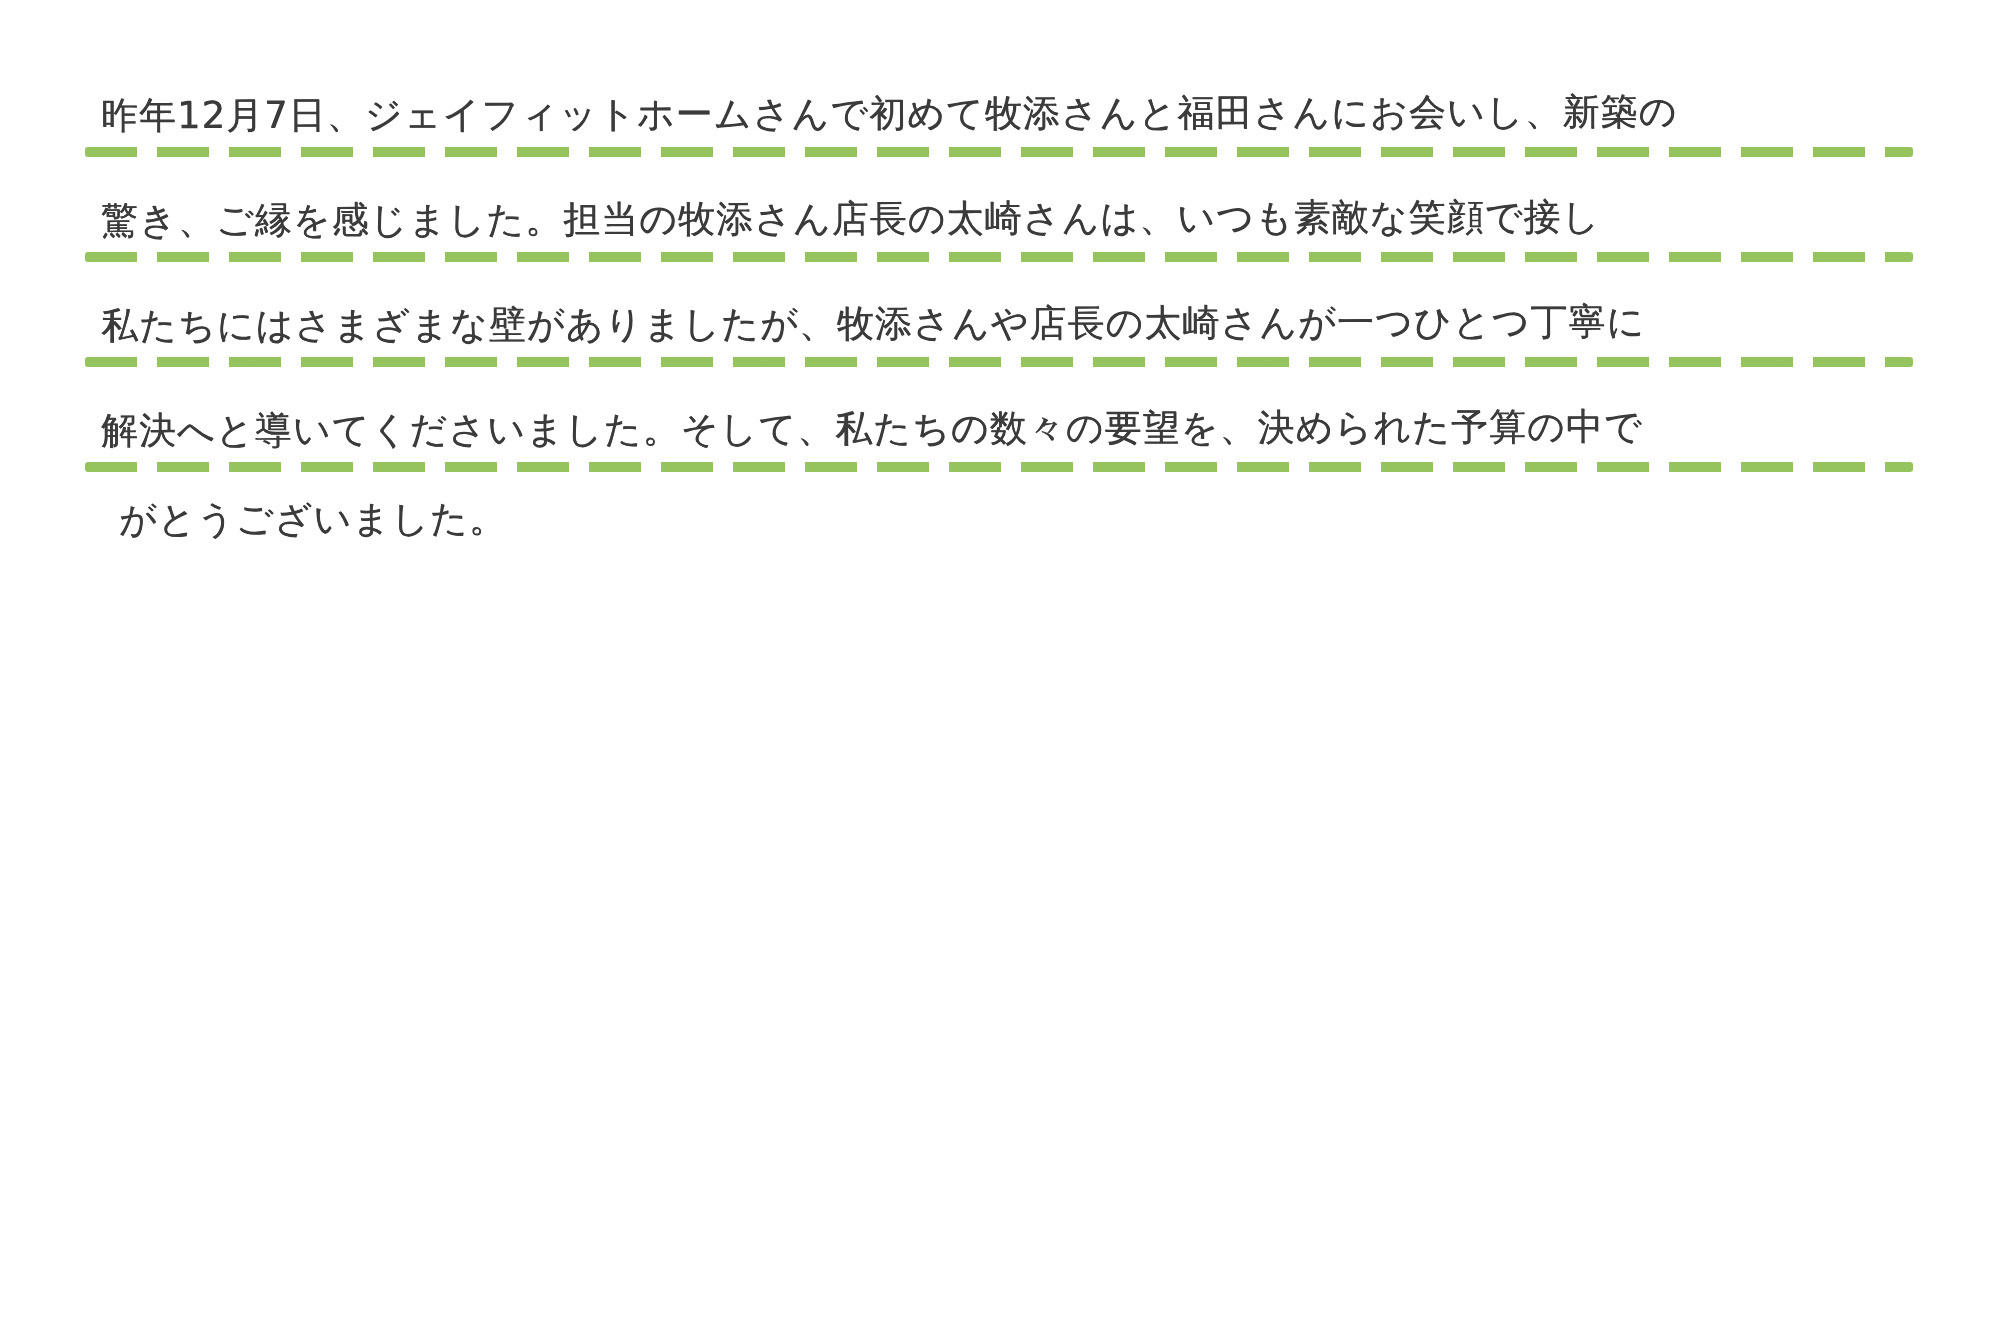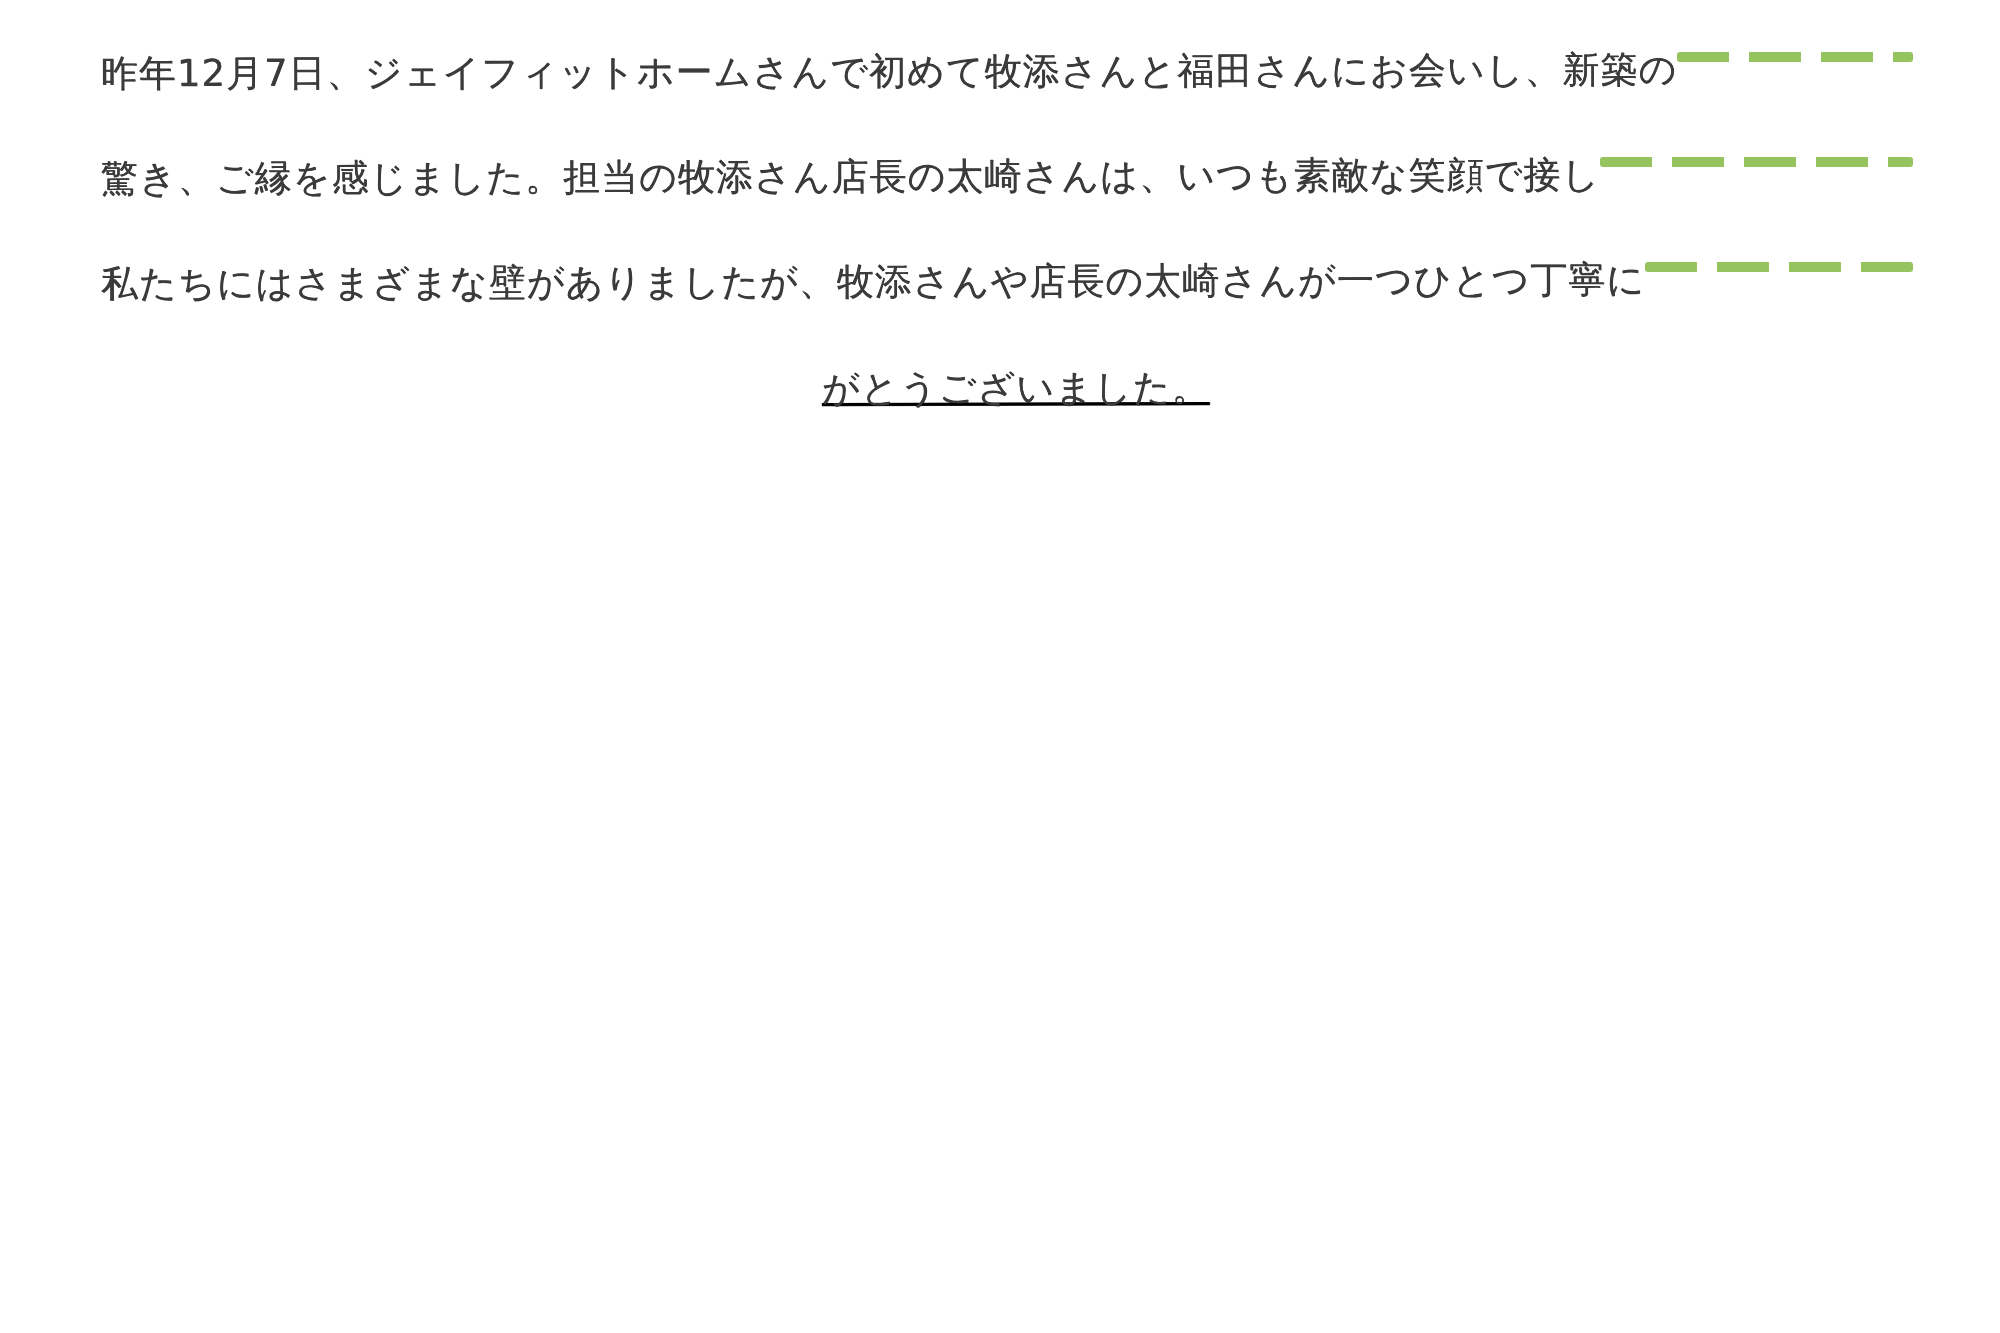--- a/index.html
+++ b/index.html
@@ -19,27 +19,26 @@
       position: absolute;
       left: 85px;
       top: 52px;
       width: 1828px;
       height: 1260px;
     }
     .line-row {
       position: relative;
       height: 105px;
       display: flex;
-      flex-direction: row;
+      flex-direction: column;
       justify-content: flex-end;
     }
     .line-row.unruled {
       height: 96px;
       justify-content: center;
-      text-decoration: underline;
     }
     .handwriting {
       color: var(--ink);
       font-size: 37px;
       line-height: 1.2;
       letter-spacing: 1px;
       white-space: nowrap;
       padding-left: 16px;
       margin-bottom: 9px;
       
@@ -80,20 +79,24 @@
     <div class="handwriting">驚き、ご縁を感じました。担当の牧添さん店長の太崎さんは、いつも素敵な笑顔で接し</div>
     <div class="rule-line"></div>
   </div>
 
 
   <div class="line-row">
     <div class="handwriting">私たちにはさまざまな壁がありましたが、牧添さんや店長の太崎さんが一つひとつ丁寧に</div>
     <div class="rule-line"></div>
   </div>
 
+  <div class="line-row">
+    <div class="handwriting">解決へと導いてくださいました。そして、私たちの数々の要望を、決められた予算の中で</div>
+    <div class="rule-line"></div>
+  </div>
 
 
 
 
 
   <div class="line-row unruled">
     <div class="handwriting">がとうございました。</div>
   </div>
 
 </div>

